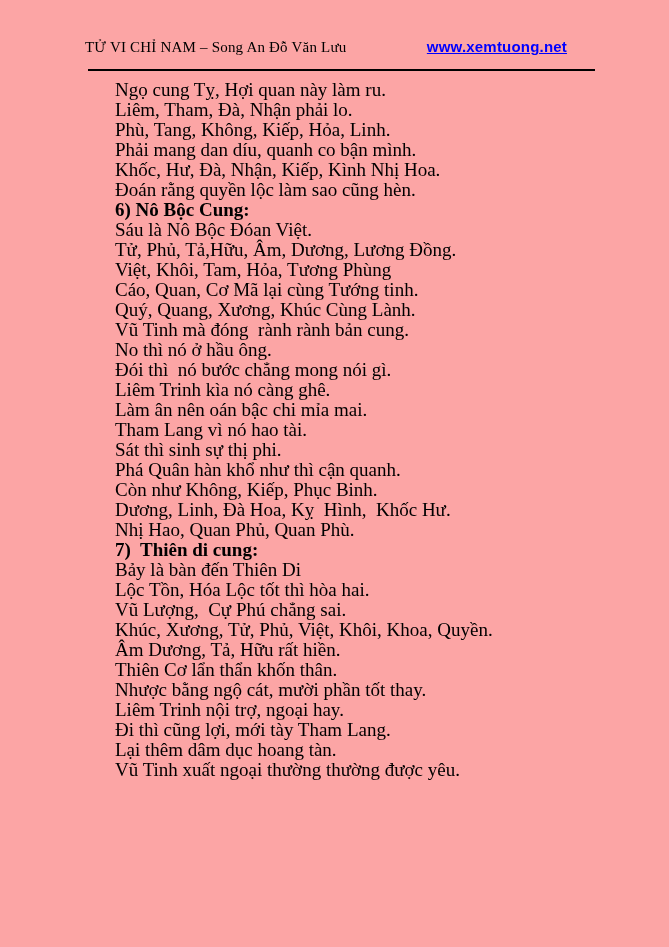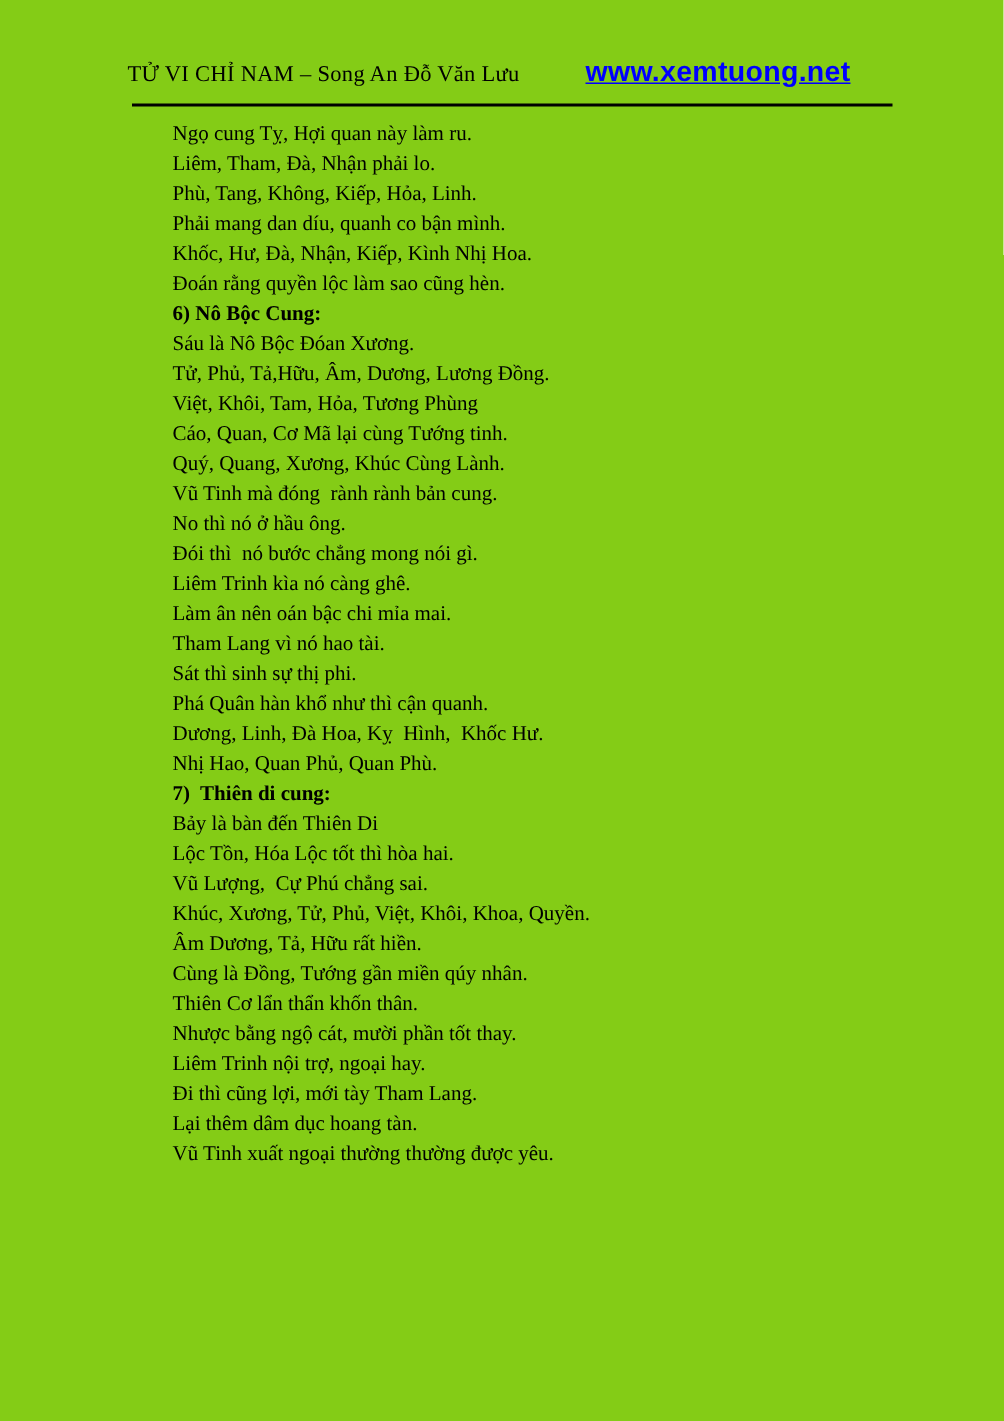--- a/index.html
+++ b/index.html
@@ -4,21 +4,21 @@
 <style>
   html, body {
     margin: 0;
     padding: 0;
     background: #ffffff;
   }
   .page {
     position: relative;
     width: 669px;
     height: 947px;
-    background: #84cc16;
+    background: #fca5a5;
     overflow: hidden;
     font-family: "Liberation Serif", serif;
     color: #000000;
   }
   .header {
     position: absolute;
     left: 85px;
     top: 38px;
     width: 482px;
     display: flex;
@@ -26,21 +26,21 @@
     align-items: baseline;
   }
   .header .title {
     font-size: 15px;
     letter-spacing: 0.2px;
     white-space: pre;
   }
   .header .link {
     font-family: "Liberation Sans", sans-serif;
     font-weight: bold;
-    font-size: 19px;
+    font-size: 15px;
     text-decoration: underline;
     letter-spacing: 0.2px;
     cursor: pointer;
   }
   .rule {
     position: absolute;
     left: 88px;
     top: 69px;
     width: 507px;
     height: 2px;
@@ -48,21 +48,21 @@
   }
   .content {
     position: absolute;
     left: 115px;
     top: 80px;
     width: 480px;
   }
   .content p.line {
     margin: 0;
     padding: 0;
-    font-size: 14px;
+    font-size: 19px;
     line-height: 20px;
     white-space: pre-wrap;
   }
   .content p.line.bold {
     font-weight: bold;
   }
 </style>
 </head>
 <body>
 
@@ -73,42 +73,42 @@
   </header>
   <div class="rule"></div>
   <main class="content">
       <p class="line">Ngọ cung Tỵ, Hợi quan này làm ru.</p>
       <p class="line">Liêm, Tham, Đà, Nhận phải lo.</p>
       <p class="line">Phù, Tang, Không, Kiếp, Hỏa, Linh.</p>
       <p class="line">Phải mang dan díu, quanh co bận mình.</p>
       <p class="line">Khốc, Hư, Đà, Nhận, Kiếp, Kình Nhị Hoa.</p>
       <p class="line">Đoán rằng quyền lộc làm sao cũng hèn.</p>
       <p class="line bold">6) Nô Bộc Cung:</p>
-      <p class="line">Sáu là Nô Bộc Đóan Xương.</p>
+      <p class="line">Sáu là Nô Bộc Đóan Việt.</p>
       <p class="line">Tử, Phủ, Tả,Hữu, Âm, Dương, Lương Đồng.</p>
       <p class="line">Việt, Khôi, Tam, Hỏa, Tương Phùng</p>
       <p class="line">Cáo, Quan, Cơ Mã lại cùng Tướng tinh.</p>
       <p class="line">Quý, Quang, Xương, Khúc Cùng Lành.</p>
       <p class="line">Vũ Tinh mà đóng  rành rành bản cung.</p>
       <p class="line">No thì nó ở hầu ông.</p>
       <p class="line">Đói thì  nó bước chẳng mong nói gì.</p>
       <p class="line">Liêm Trinh kìa nó càng ghê.</p>
       <p class="line">Làm ân nên oán bậc chi mỉa mai.</p>
       <p class="line">Tham Lang vì nó hao tài.</p>
       <p class="line">Sát thì sinh sự thị phi.</p>
       <p class="line">Phá Quân hàn khổ như thì cận quanh.</p>
+      <p class="line">Còn như Không, Kiếp, Phục Binh.</p>
       <p class="line">Dương, Linh, Đà Hoa, Kỵ  Hình,  Khốc Hư.</p>
       <p class="line">Nhị Hao, Quan Phủ, Quan Phù.</p>
       <p class="line bold">7)  Thiên di cung:</p>
       <p class="line">Bảy là bàn đến Thiên Di</p>
       <p class="line">Lộc Tồn, Hóa Lộc tốt thì hòa hai.</p>
       <p class="line">Vũ Lượng,  Cự Phú chẳng sai.</p>
       <p class="line">Khúc, Xương, Tử, Phủ, Việt, Khôi, Khoa, Quyền.</p>
       <p class="line">Âm Dương, Tả, Hữu rất hiền.</p>
-      <p class="line">Cùng là Đồng, Tướng gần miền qúy nhân.</p>
       <p class="line">Thiên Cơ lẩn thẩn khốn thân.</p>
       <p class="line">Nhược bằng ngộ cát, mười phần tốt thay.</p>
       <p class="line">Liêm Trinh nội trợ, ngoại hay.</p>
       <p class="line">Đi thì cũng lợi, mới tày Tham Lang.</p>
       <p class="line">Lại thêm dâm dục hoang tàn.</p>
       <p class="line">Vũ Tinh xuất ngoại thường thường được yêu.</p>
     </main>
 </div>
 
 </body></html>

